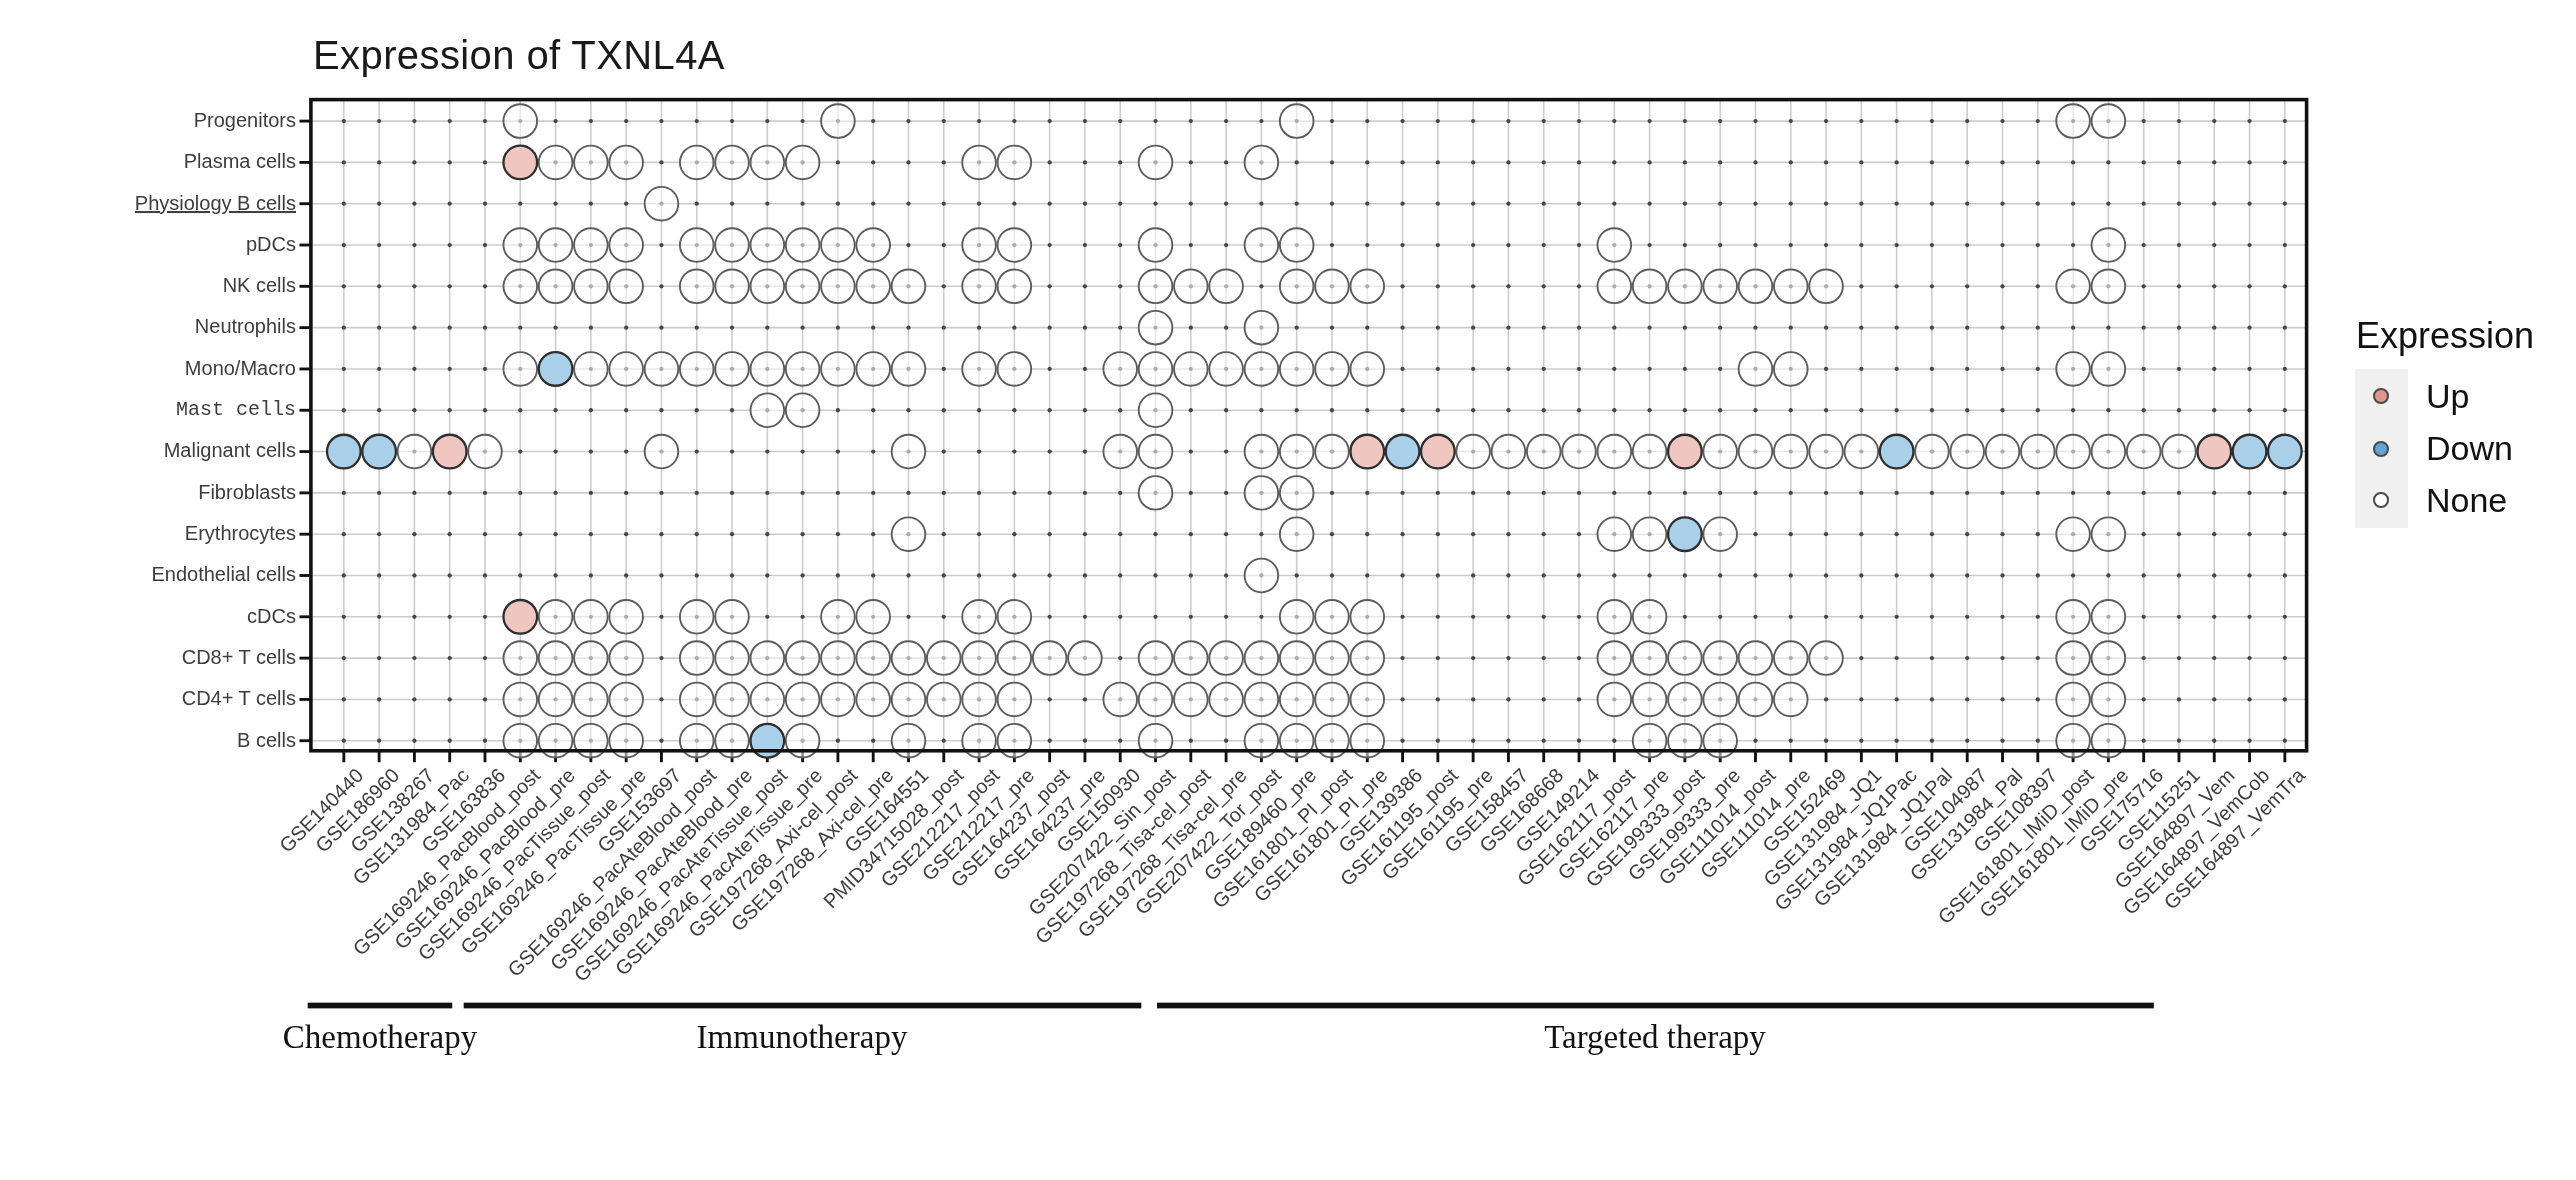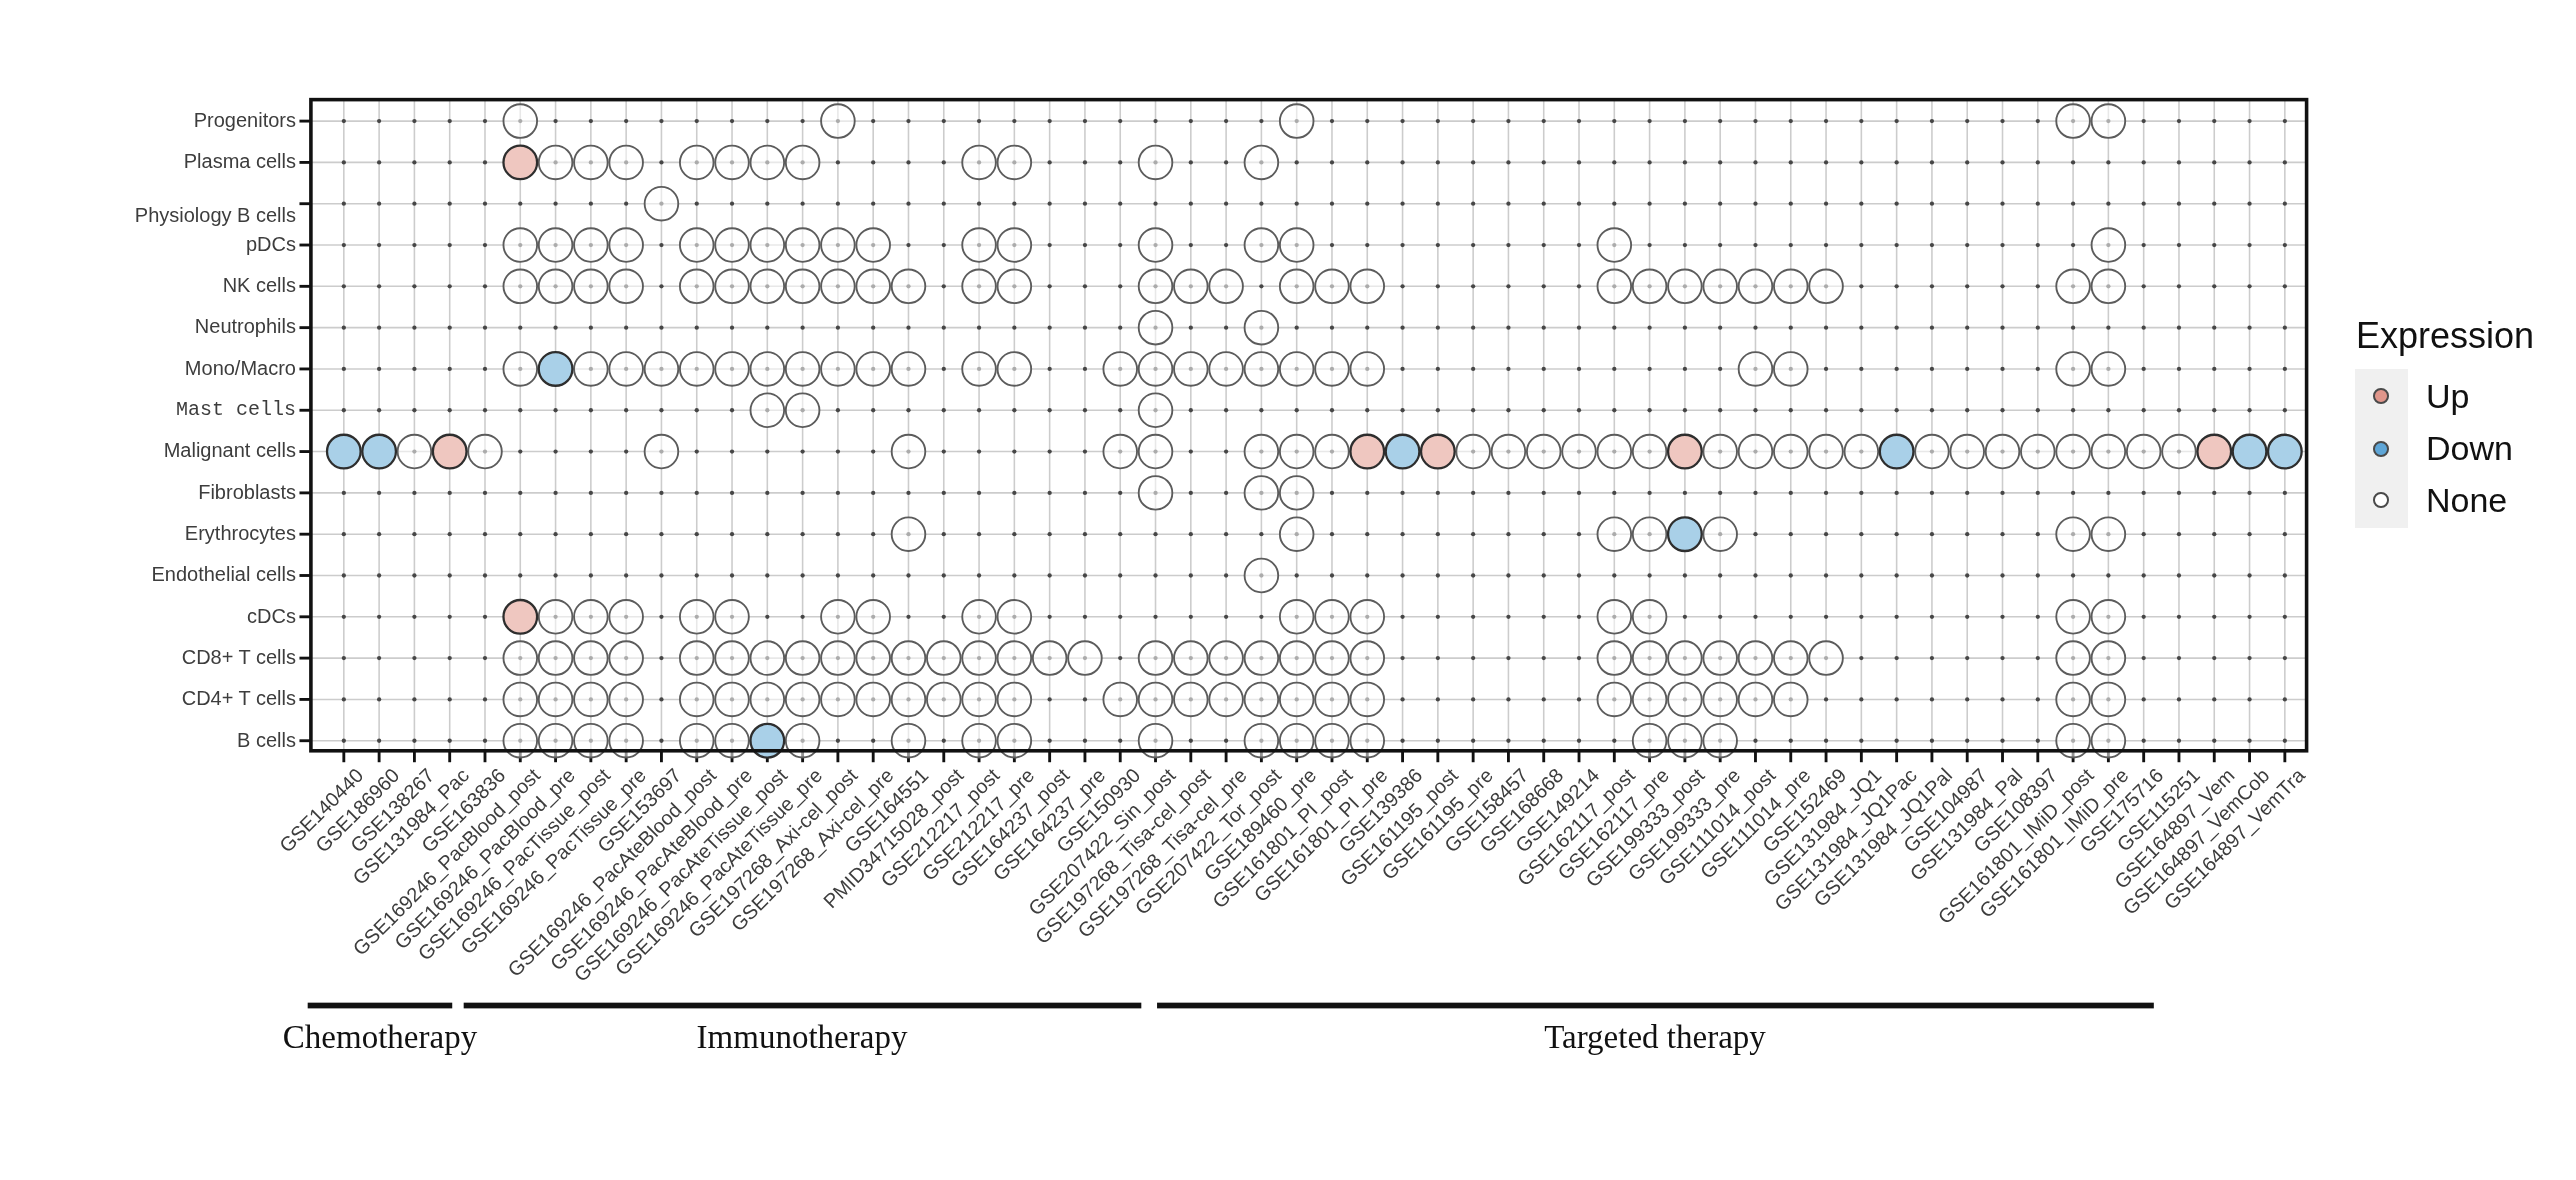--- a/index.html
+++ b/index.html
@@ -1307,24 +1307,25 @@
       <circle cx="2354.66" cy="1034.9499999999998" r="23.5" fill="rgba(255,255,255,0.55)" stroke="#5c5c5c" stroke-width="2.6"></circle>
       <circle cx="2403.98" cy="1034.9499999999998" r="23.5" fill="rgba(255,255,255,0.55)" stroke="#5c5c5c" stroke-width="2.6"></circle>
       <circle cx="2897.18" cy="1034.9499999999998" r="23.5" fill="rgba(255,255,255,0.55)" stroke="#5c5c5c" stroke-width="2.6"></circle>
       <circle cx="2946.5" cy="1034.9499999999998" r="23.5" fill="rgba(255,255,255,0.55)" stroke="#5c5c5c" stroke-width="2.6"></circle>
       <circle cx="1072.3400000000001" cy="1034.9499999999998" r="23.5" fill="#a9d0e8" stroke="#2e2e2e" stroke-width="3.2"></circle>
       <rect x="434.5" y="139" width="2789" height="910" fill="none" stroke="#111111" stroke-width="5"></rect>
       <rect x="430" y="1401" width="202" height="8" fill="#111111"></rect>
       <rect x="648" y="1401" width="947" height="8" fill="#111111"></rect>
       <rect x="1617" y="1401" width="1393" height="8" fill="#111111"></rect>
     </svg>
+  <div class="title">Expression of TXNL4A</div>
   <div id="ylabels">
       <div class="ylab" style="top: 121px;">Progenitors</div>
       <div class="ylab" style="top: 162px;">Plasma cells</div>
-      <div class="ylab" style="top: 216px;">Physiology B cells</div>
+      <div class="ylab" style="top: 204px; text-decoration: underline;">Physiology B cells</div>
       <div class="ylab" style="top: 245px;">pDCs</div>
       <div class="ylab" style="top: 286px;">NK cells</div>
       <div class="ylab" style="top: 327px;">Neutrophils</div>
       <div class="ylab" style="top: 369px;">Mono/Macro</div>
       <div class="ylab" style="top: 410px; font-family: Liberation Mono, monospace;">Mast cells</div>
       <div class="ylab" style="top: 451px;">Malignant cells</div>
       <div class="ylab" style="top: 493px;">Fibroblasts</div>
       <div class="ylab" style="top: 534px;">Erythrocytes</div>
       <div class="ylab" style="top: 575px;">Endothelial cells</div>
       <div class="ylab" style="top: 617px;">cDCs</div>

